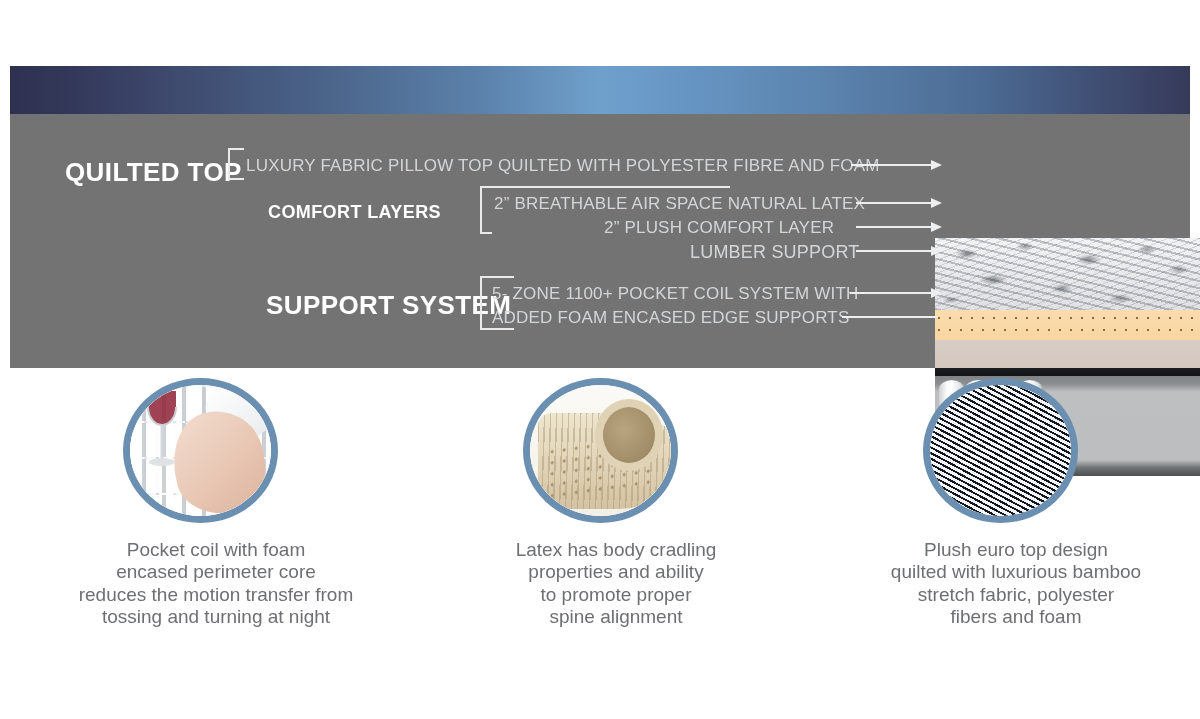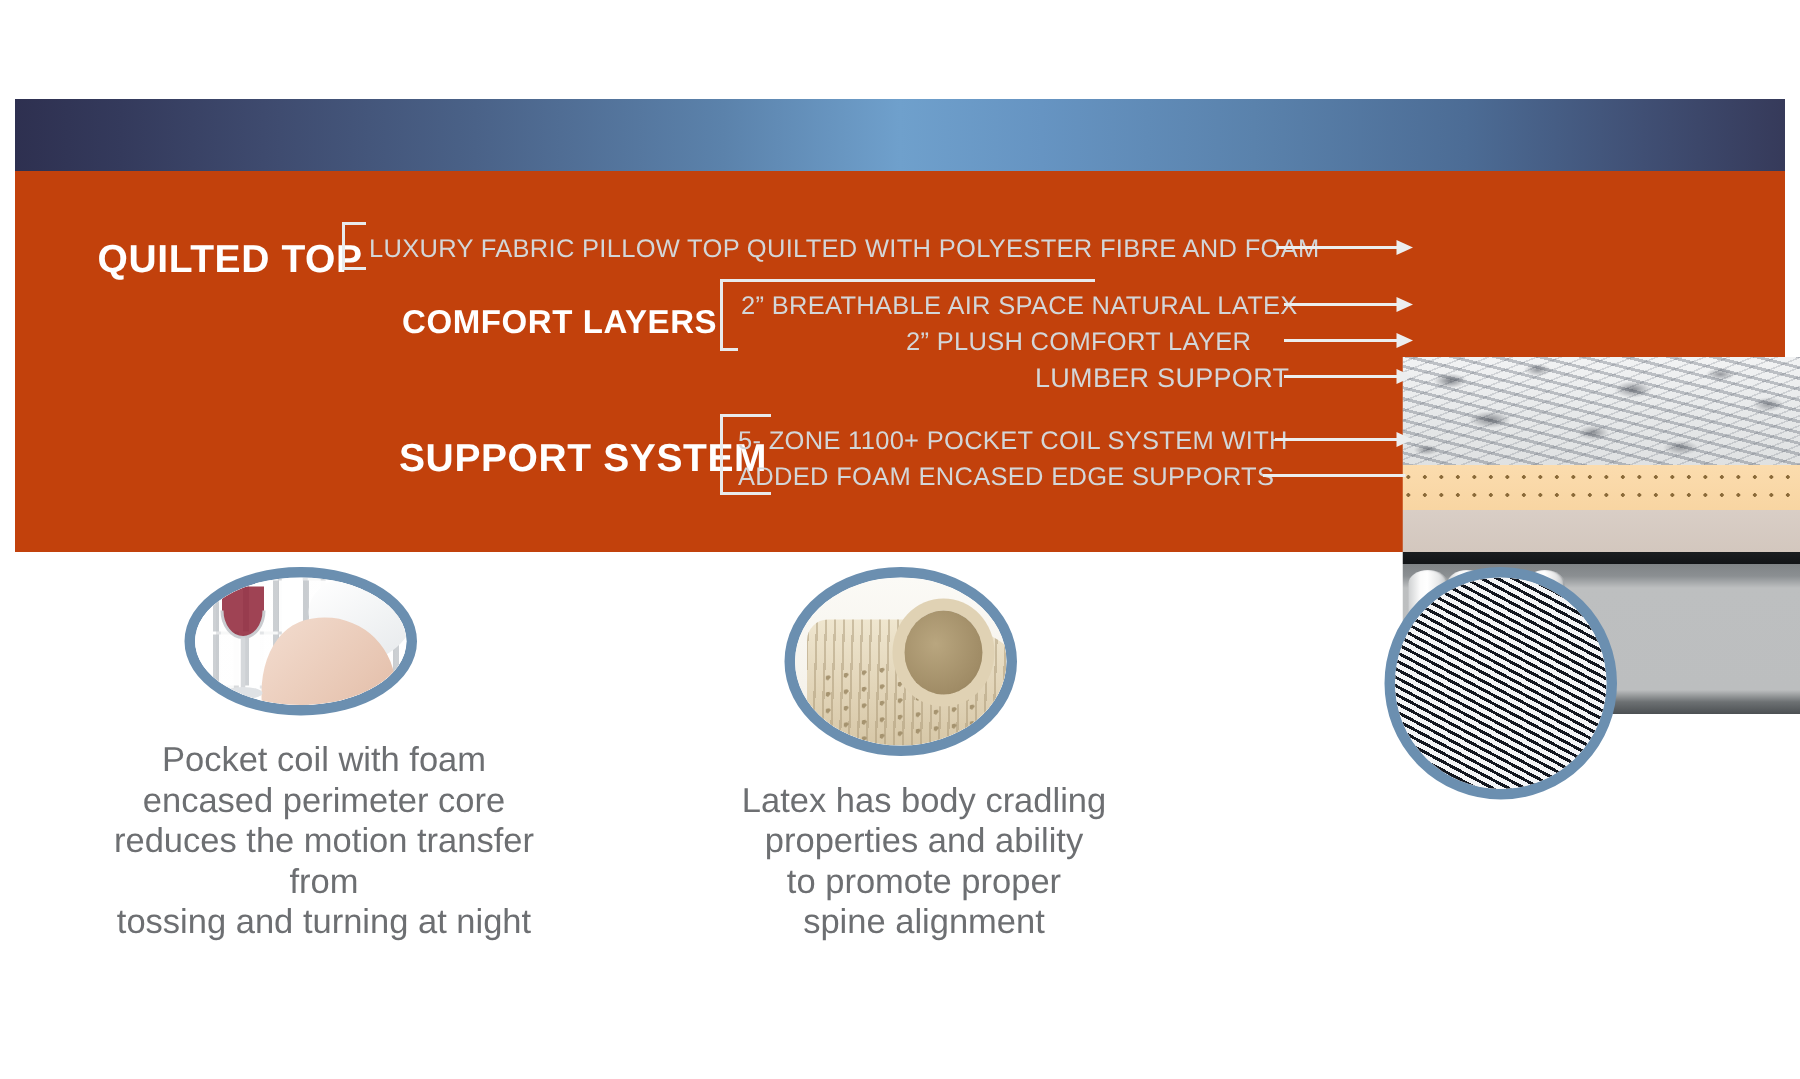--- a/index.html
+++ b/index.html
@@ -36,21 +36,21 @@
         #363a5a 100%);
   }
 
   
   #diagram-panel {
     position: absolute;
     left: 10px;
     top: 114px;
     width: 1180px;
     height: 254px;
-    background: #c2410c;
+    background: #737373;
   }
 
   
   #mattress-art {
     position: absolute;
     left: 925px;
     top: 124px;
     width: 265px;
     height: 238px;
     overflow: hidden;
@@ -282,21 +282,21 @@
       radial-gradient(ellipse 56px 36px at 28% 30%, rgba(255,255,255,.55), transparent 72%),
       radial-gradient(ellipse 48px 30px at 72% 64%, rgba(255,255,255,.45), transparent 72%),
       linear-gradient(180deg, #dfe2e7 0%, #cbd0d8 100%);
   }
 
   .caption {
     margin-top: 16px;
     width: 300px;
     text-align: center;
     color: #6d6f72;
-    font-size: 23px;
+    font-size: 19px;
     line-height: 1.17;
     white-space: pre-line;
     padding-left: 32px;
   }
 </style>
 </head>
 <body>
 
 <div id="gradient-bar"></div>
 
@@ -320,21 +320,21 @@
 
   <div class="bracket" style="left:218px; top:34px; width:14px; height:32px;">
     <div class="bracket-arm" style="left:0; top:0; width:14px;"></div>
     <div class="bracket-arm" style="left:0; bottom:0; width:14px;"></div>
   </div>
 
   <div class="detail-line" style="left:236px; top:42px; font-size:17px;">LUXURY FABRIC PILLOW TOP QUILTED WITH POLYESTER FIBRE AND FOAM</div>
   <div class="leader" style="left:841px; top:50px; width:86px;"></div>
   <div class="arrowhead" style="left:921px; top:46px;"></div>
 
-  <div class="head-label" style="left:258px; top:88px; font-size:22px;">COMFORT LAYERS</div>
+  <div class="head-label" style="left:258px; top:88px; font-size:18px;">COMFORT LAYERS</div>
 
   <div class="bracket" style="left:470px; top:72px; width:10px; height:48px;">
     <div class="bracket-arm" style="left:0; top:0; width:248px;"></div>
     <div class="bracket-arm" style="left:0; bottom:0; width:10px;"></div>
   </div>
 
   <div class="detail-line" style="left:484px; top:80px; font-size:17px;">2” BREATHABLE AIR SPACE NATURAL LATEX</div>
   <div class="leader" style="left:846px; top:88px; width:81px;"></div>
   <div class="arrowhead" style="left:921px; top:84px;"></div>
 
@@ -400,14 +400,18 @@
     <div class="caption">Latex has body cradling
 properties and ability
 to promote proper
 spine alignment</div>
   </div>
 
   <div class="feature">
     <div class="circle-wrap">
       <div class="circle-inner" id="art-fabric"></div>
     </div>
+    <div class="caption">Plush euro top design
+quilted with luxurious bamboo
+stretch fabric, polyester
+fibers and foam</div>
   </div>
 </div>
 
 </body></html>

